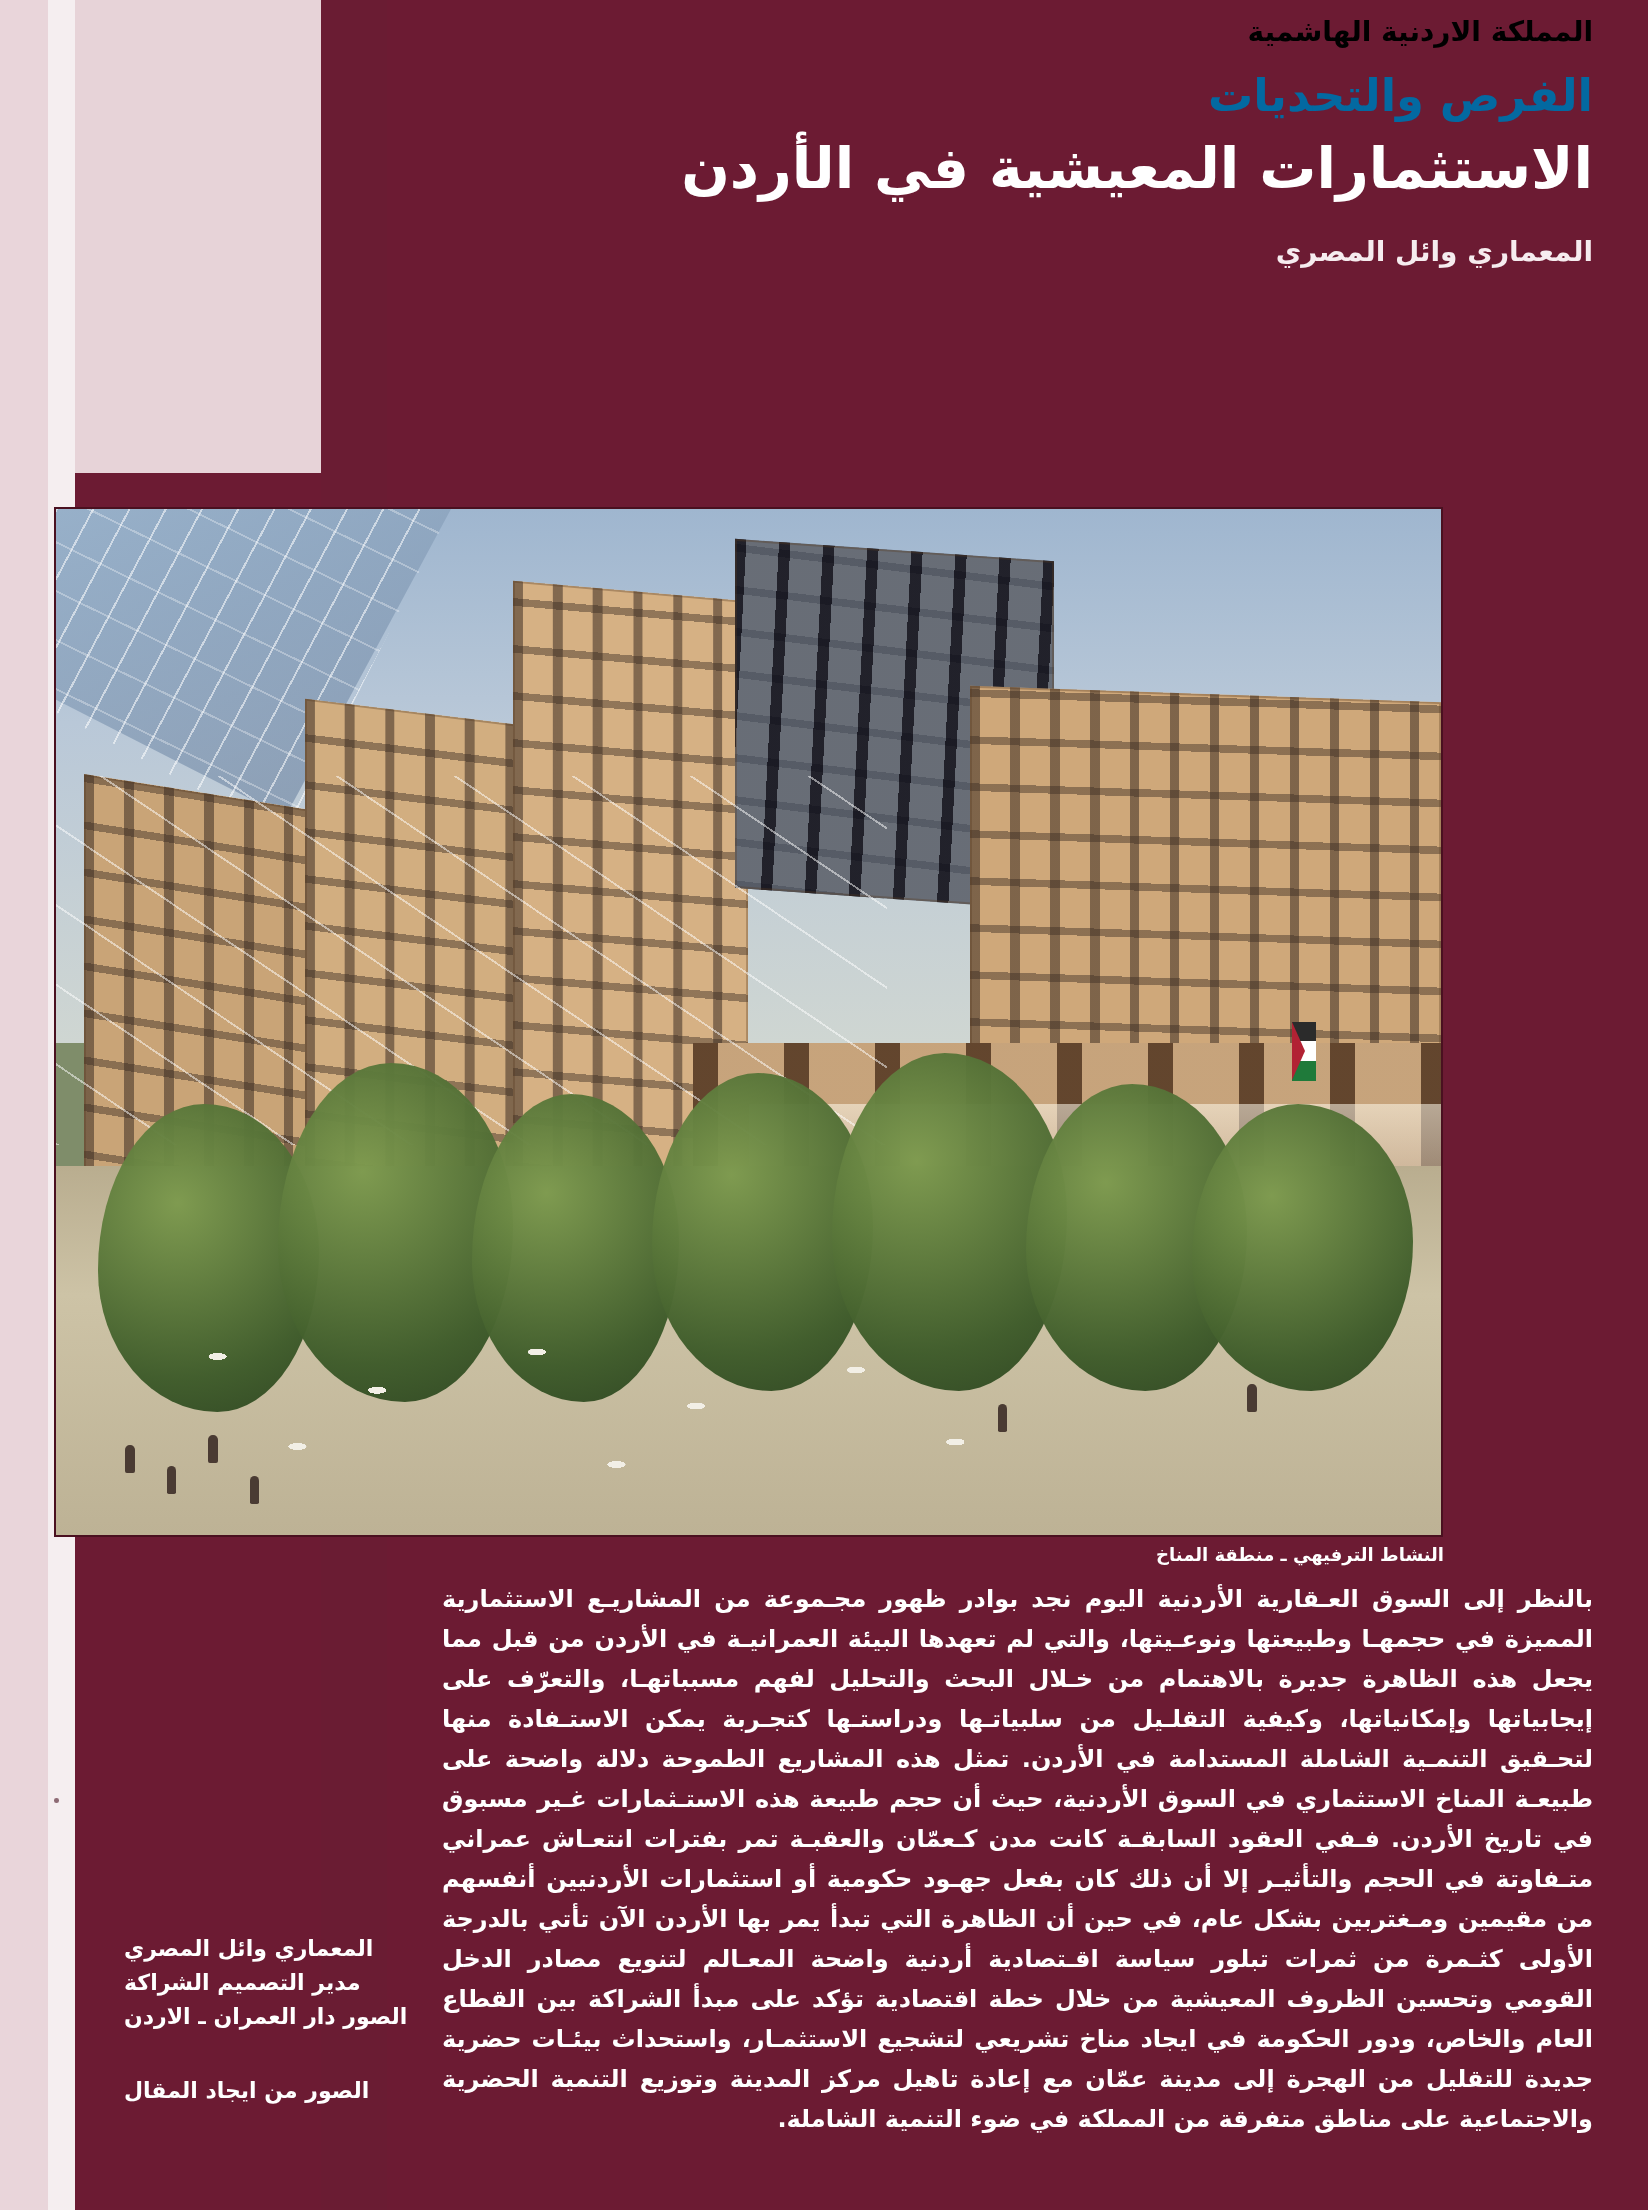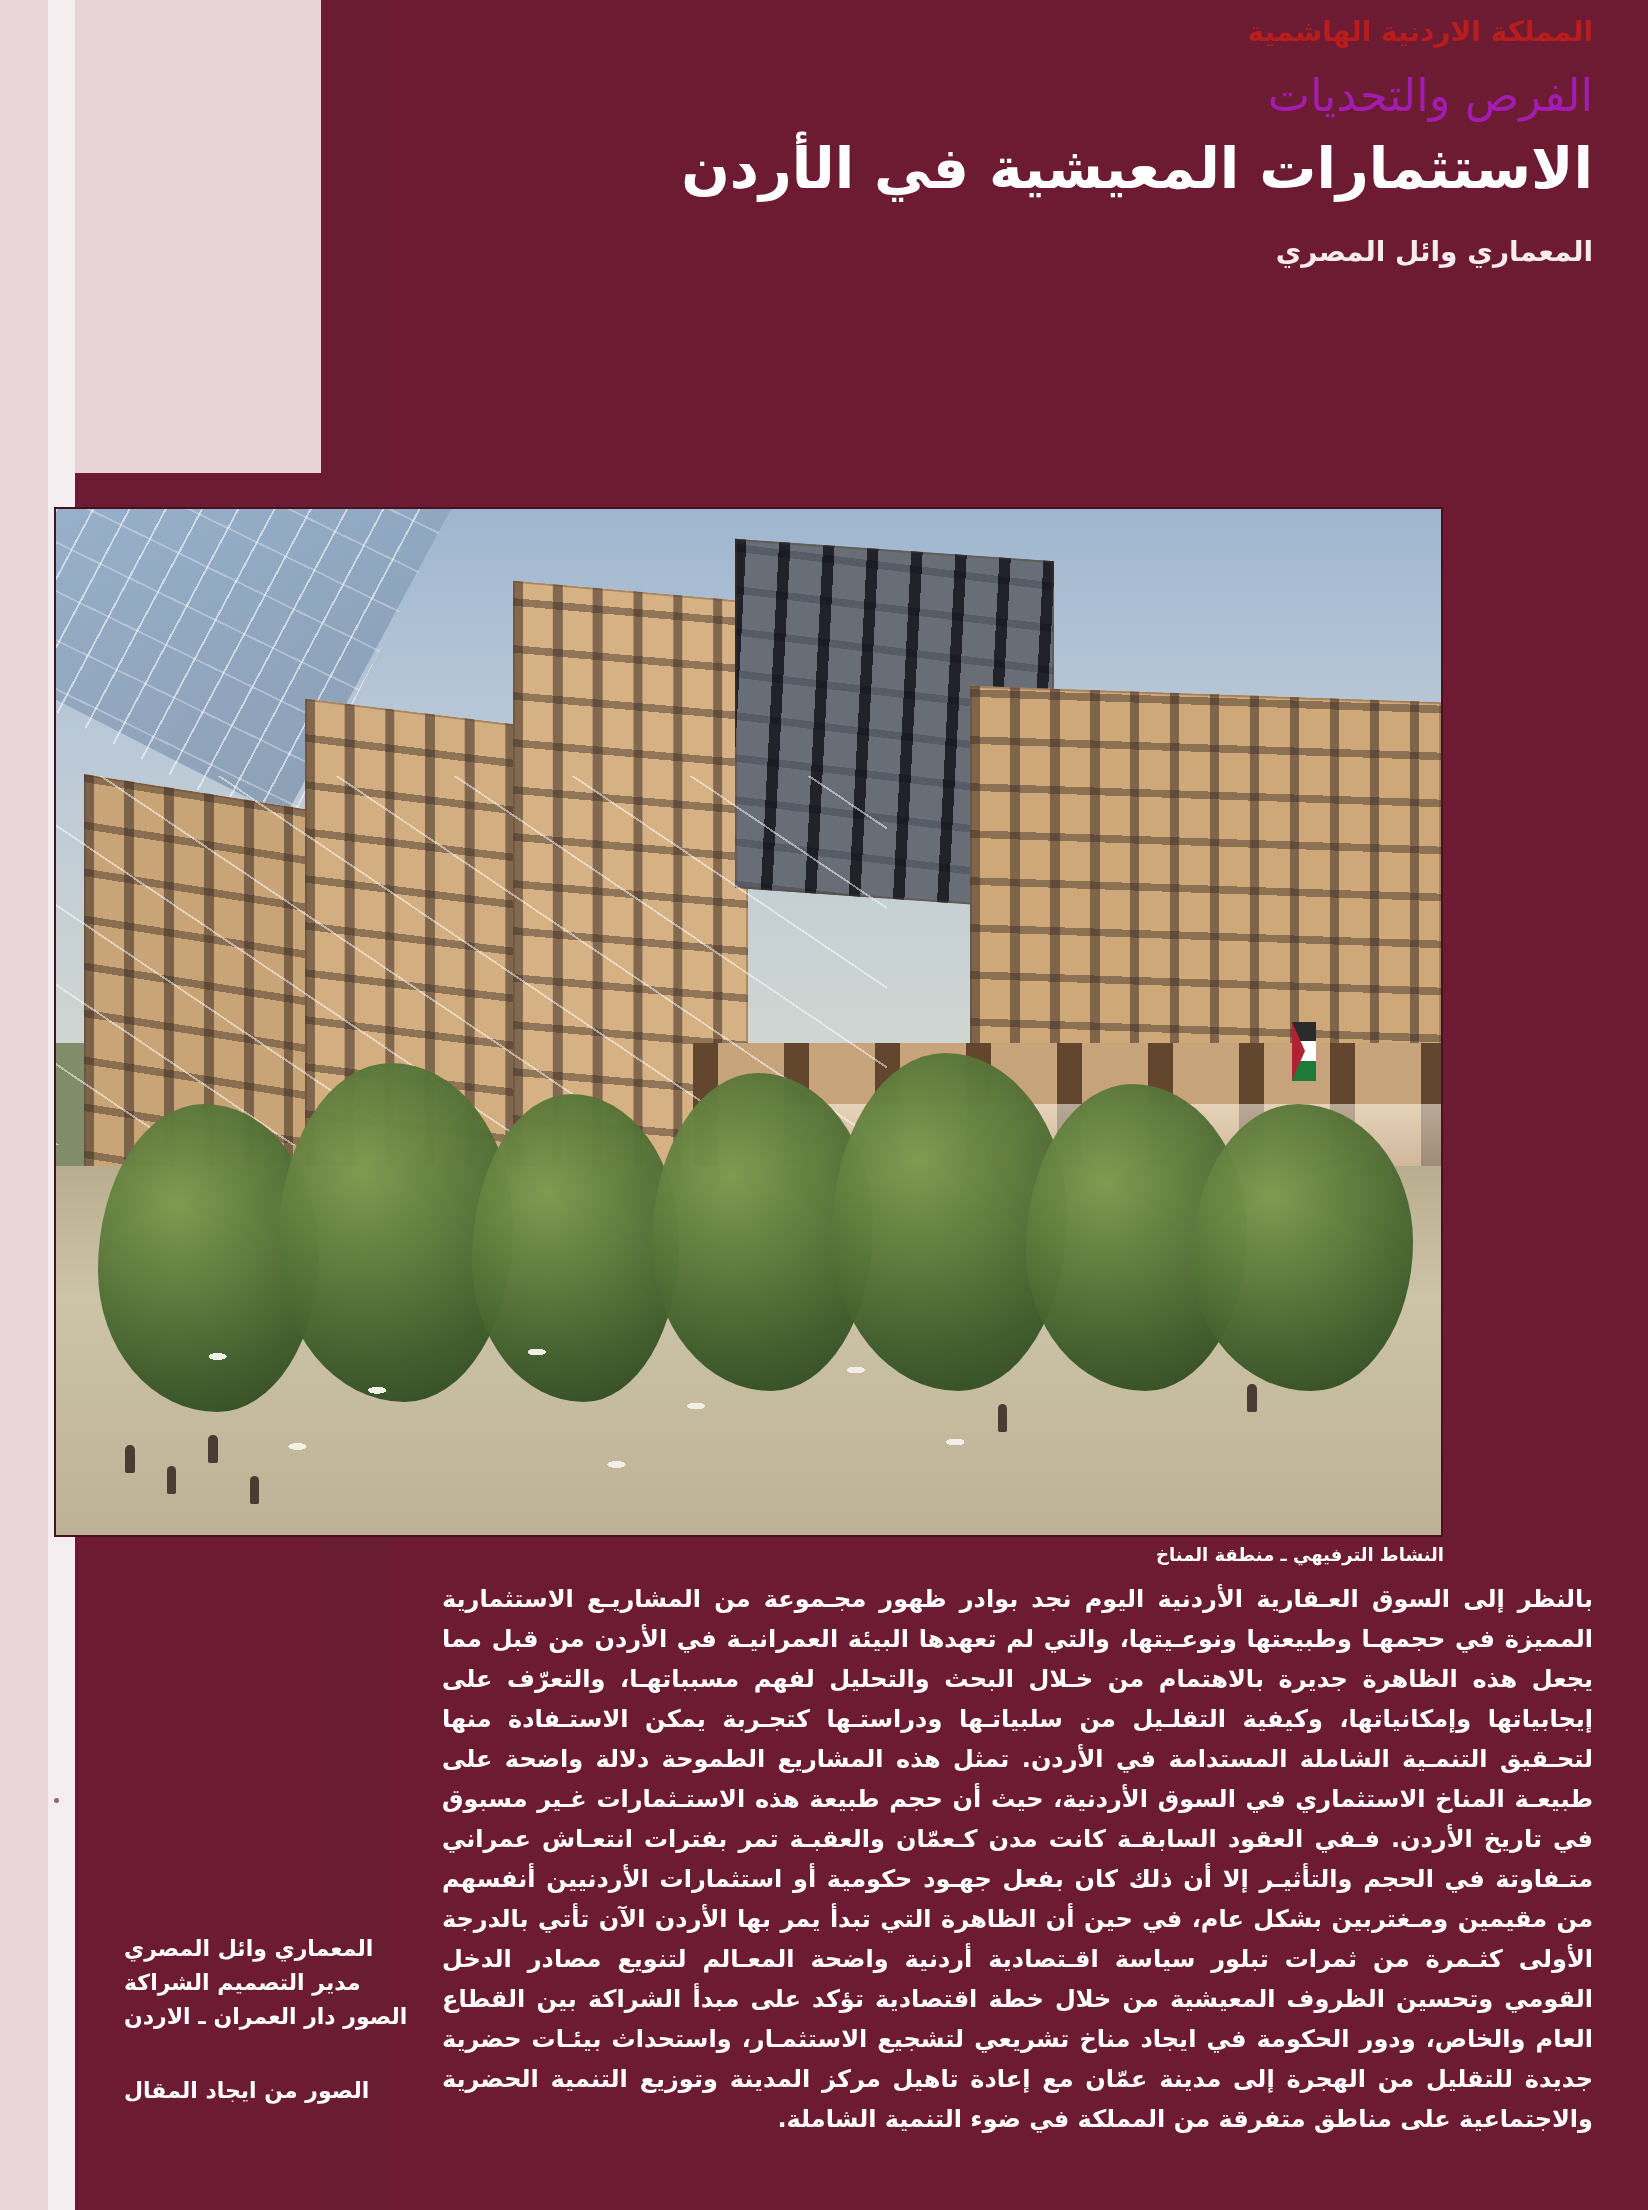--- a/index.html
+++ b/index.html
@@ -68,27 +68,27 @@
     width: 1117px;
     text-align: right;
     color: #ffffff;
     direction: rtl;
   }
   .kingdom {
     font-size: 28px;
     font-weight: 700;
     letter-spacing: 0px;
     margin: 0 0 21px 0;
-    color: #b91c1c;
+    color: #000000;
   }
   .title-1 {
     font-size: 45px;
-    font-weight: 400;
+    font-weight: 700;
     margin: 0 0 13.2px 0;
-    color: #a21caf;
+    color: #0369a1;
   }
   .title-2 {
     font-size: 57px;
     font-weight: 700;
     margin: 0 0 34px 0;
     color: #ffffff;
     letter-spacing: -0.9px;
   }
   .author-top {
     font-size: 28px;

